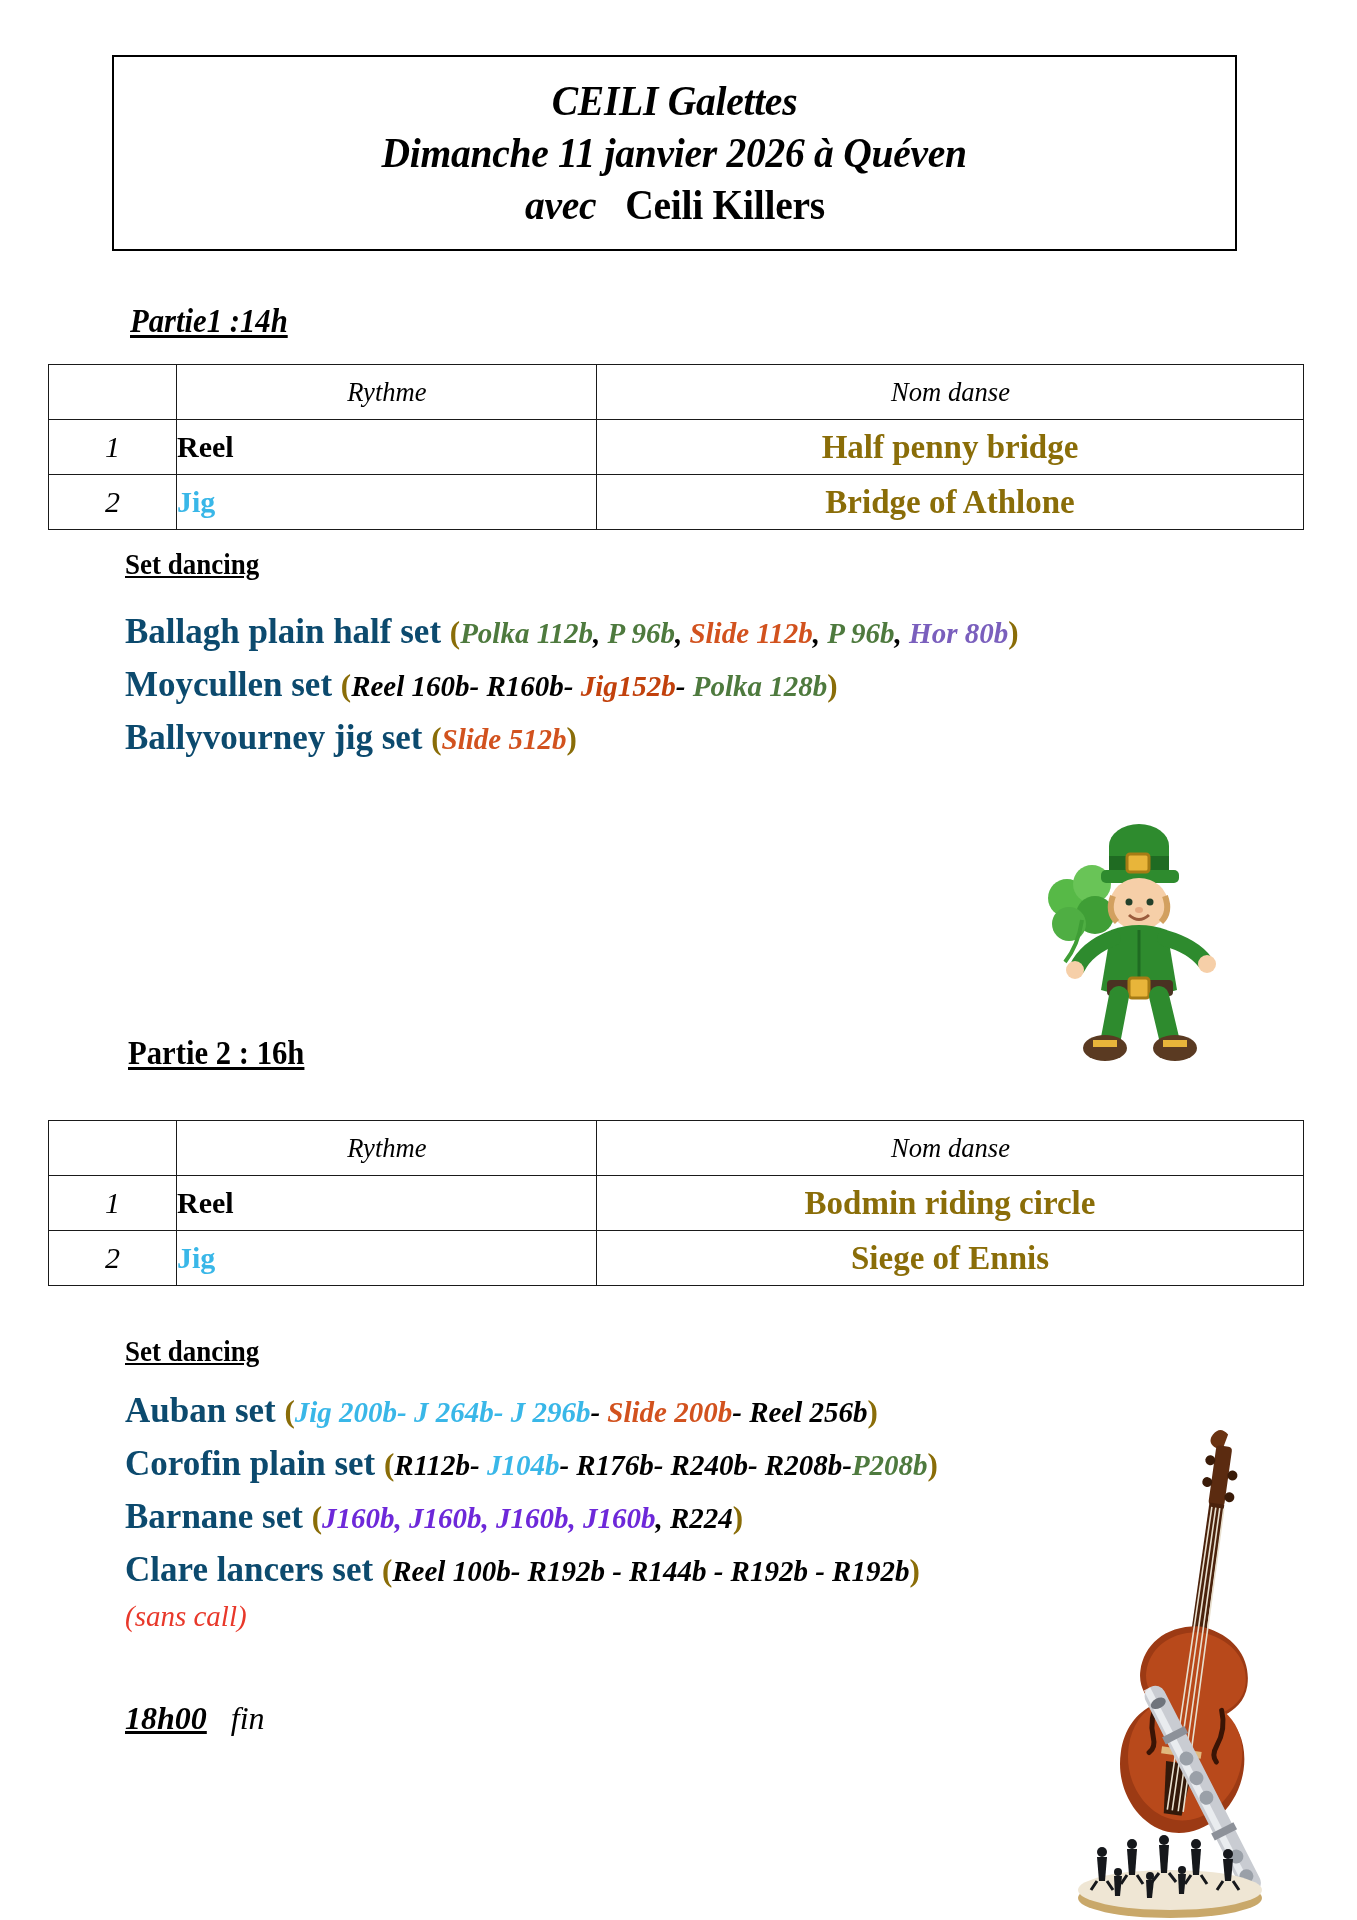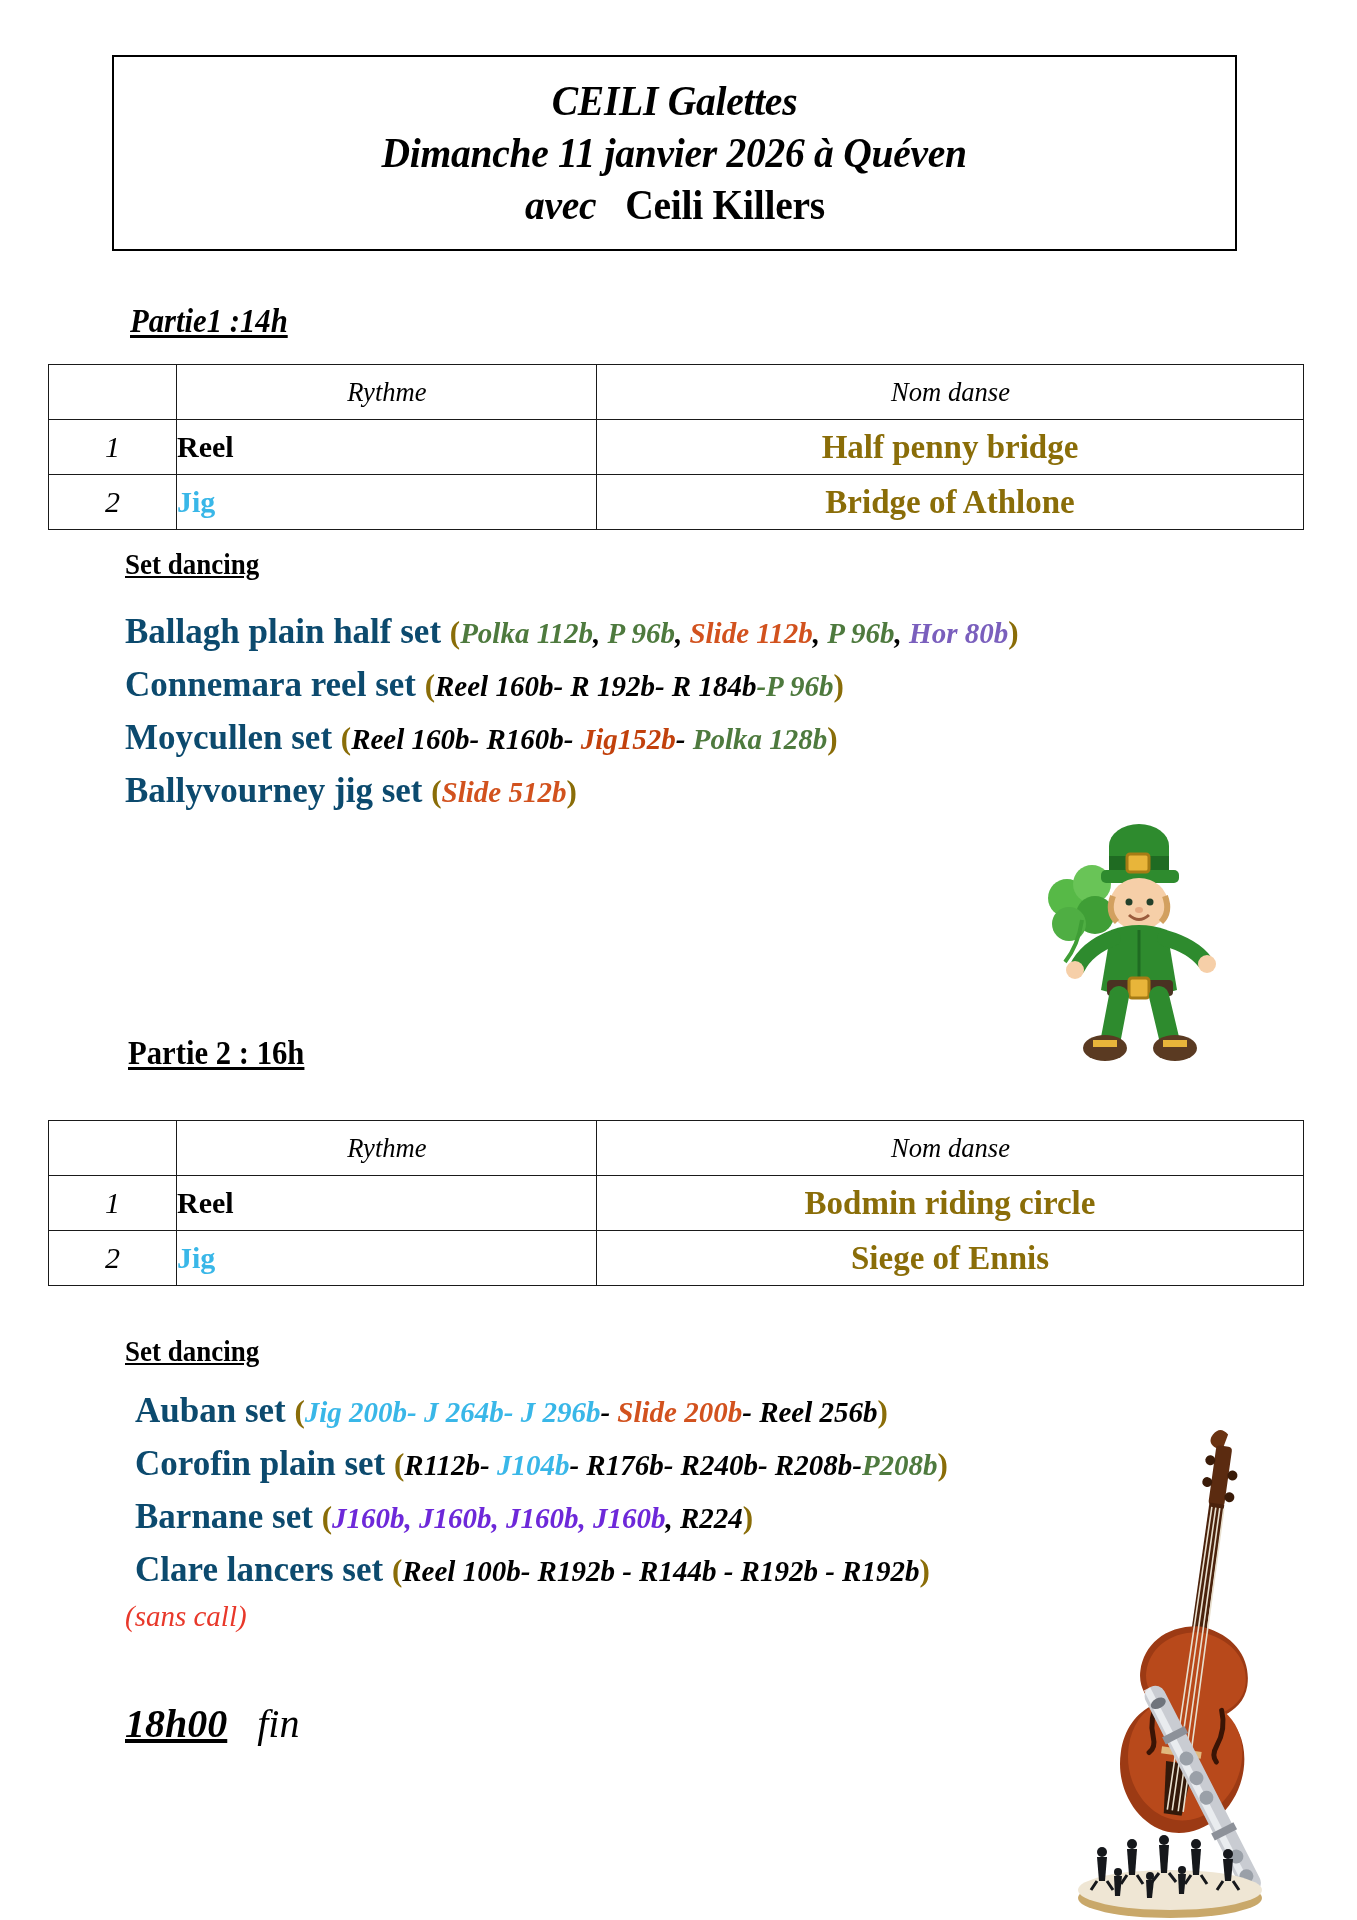--- a/index.html
+++ b/index.html
@@ -76,21 +76,21 @@
   }
   .paren{font-weight:bold;font-size:31px;color:#8a6d08;}
   .ann{
     font-style:italic;font-weight:bold;font-size:29px;
   }
   .sanscall{
     position:absolute;font-style:italic;font-weight:normal;font-size:29px;color:#e8382a;
     white-space:nowrap;
   }
   .fin{
-    position:absolute;white-space:nowrap;font-size:40px;
+    position:absolute;white-space:nowrap;font-size:32px;
   }
   .fin .h{font-weight:bold;font-style:italic;text-decoration:underline;}
   .fin .w{font-style:italic;font-weight:normal;}
 
   
   .lepre{position:absolute;left:1035px;top:820px;width:195px;height:260px;}
   
   .violin{position:absolute;left:1040px;top:1420px;width:300px;height:500px;}
 </style>
 </head>
@@ -134,21 +134,20 @@
         <td class="rythme c-cyan">Jig</td>
         <td class="nom c-gold">Bridge of Athlone</td>
       </tr>
     </tbody>
   </table>
 
   <div class="setdancing" style="left:125px;top:548px;">Set dancing</div>
 
   <div class="setlist" style="left:125px;top:608px;">
     <div class="setline"><span class="setname">Ballagh plain half set </span><span class="paren">(</span><span class="ann" style="color: rgb(78, 122, 62);">Polka 112b</span><span class="ann" style="color: rgb(0, 0, 0);">, </span><span class="ann" style="color: rgb(78, 122, 62);">P 96b</span><span class="ann" style="color: rgb(0, 0, 0);">, </span><span class="ann" style="color: rgb(210, 82, 30);">Slide 112b</span><span class="ann" style="color: rgb(0, 0, 0);">, </span><span class="ann" style="color: rgb(78, 122, 62);">P 96b</span><span class="ann" style="color: rgb(0, 0, 0);">, </span><span class="ann" style="color: rgb(122, 95, 189);">Hor 80b</span><span class="paren">)</span></div>
-    <div class="setline"><span class="setname">Connemara reel set </span><span class="paren">(</span><span class="ann" style="color: rgb(0, 0, 0);">Reel 160b- R 192b- R 184b</span><span class="ann" style="color: rgb(78, 122, 62);">-</span><span class="ann" style="color: rgb(78, 122, 62);">P 96b</span><span class="paren">)</span></div>
     <div class="setline"><span class="setname">Moycullen set </span><span class="paren">(</span><span class="ann" style="color: rgb(0, 0, 0);">Reel 160b- R160b- </span><span class="ann" style="color: #c2410c;">Jig152b</span><span class="ann" style="color: rgb(0, 0, 0);">- </span><span class="ann" style="color: rgb(78, 122, 62);">Polka 128b</span><span class="paren">)</span></div>
     <div class="setline"><span class="setname">Ballyvourney jig set </span><span class="paren">(</span><span class="ann" style="color: rgb(210, 82, 30);">Slide 512b</span><span class="paren">)</span></div>
   </div>
 
   <div class="lepre">
     <svg viewBox="0 0 195 260" width="195" height="260" aria-hidden="true">
 
       <g>
         <circle cx="32" cy="78" r="19" fill="#57b947"></circle>
         <circle cx="57" cy="64" r="19" fill="#69c457"></circle>
@@ -215,21 +214,21 @@
       <tr>
         <td class="num">2</td>
         <td class="rythme c-cyan">Jig</td>
         <td class="nom c-gold">Siege of Ennis</td>
       </tr>
     </tbody>
   </table>
 
   <div class="setdancing" style="left:125px;top:1335px;">Set dancing</div>
 
-  <div class="setlist" style="left:135px;top:1387px;">
+  <div class="setlist" style="left:125px;top:1387px;">
     <div class="setline"><span class="setname">Auban set </span><span class="paren">(</span><span class="ann" style="color: rgb(57, 183, 232);">Jig 200b- J 264b- J 296b</span><span class="ann" style="color: rgb(0, 0, 0);">- </span><span class="ann" style="color: rgb(210, 82, 30);">Slide 200b</span><span class="ann" style="color: rgb(0, 0, 0);">- Reel 256b</span><span class="paren">)</span></div>
     <div class="setline"><span class="setname">Corofin plain set </span><span class="paren">(</span><span class="ann" style="color: rgb(0, 0, 0);">R112b- </span><span class="ann" style="color: rgb(57, 183, 232);">J104b</span><span class="ann" style="color: rgb(0, 0, 0);">- R176b- R240b- R208b-</span><span class="ann" style="color: rgb(78, 122, 62);">P208b</span><span class="paren">)</span></div>
     <div class="setline"><span class="setname">Barnane set </span><span class="paren">(</span><span class="ann" style="color: #6d28d9; margin-top: 12px;">J160b, J160b, J160b, J160b</span><span class="ann" style="color: rgb(0, 0, 0);">, R224</span><span class="paren">)</span></div>
     <div class="setline"><span class="setname">Clare lancers set </span><span class="paren">(</span><span class="ann" style="color: rgb(0, 0, 0);">Reel 100b- R192b - R144b - R192b - R192b</span><span class="paren">)</span></div>
   </div>
 
   <div class="sanscall" style="left:125px;top:1600px;">(sans call)</div>
 
   <div class="fin" style="left:125px;top:1700px;">
     <span class="h">18h00</span>

